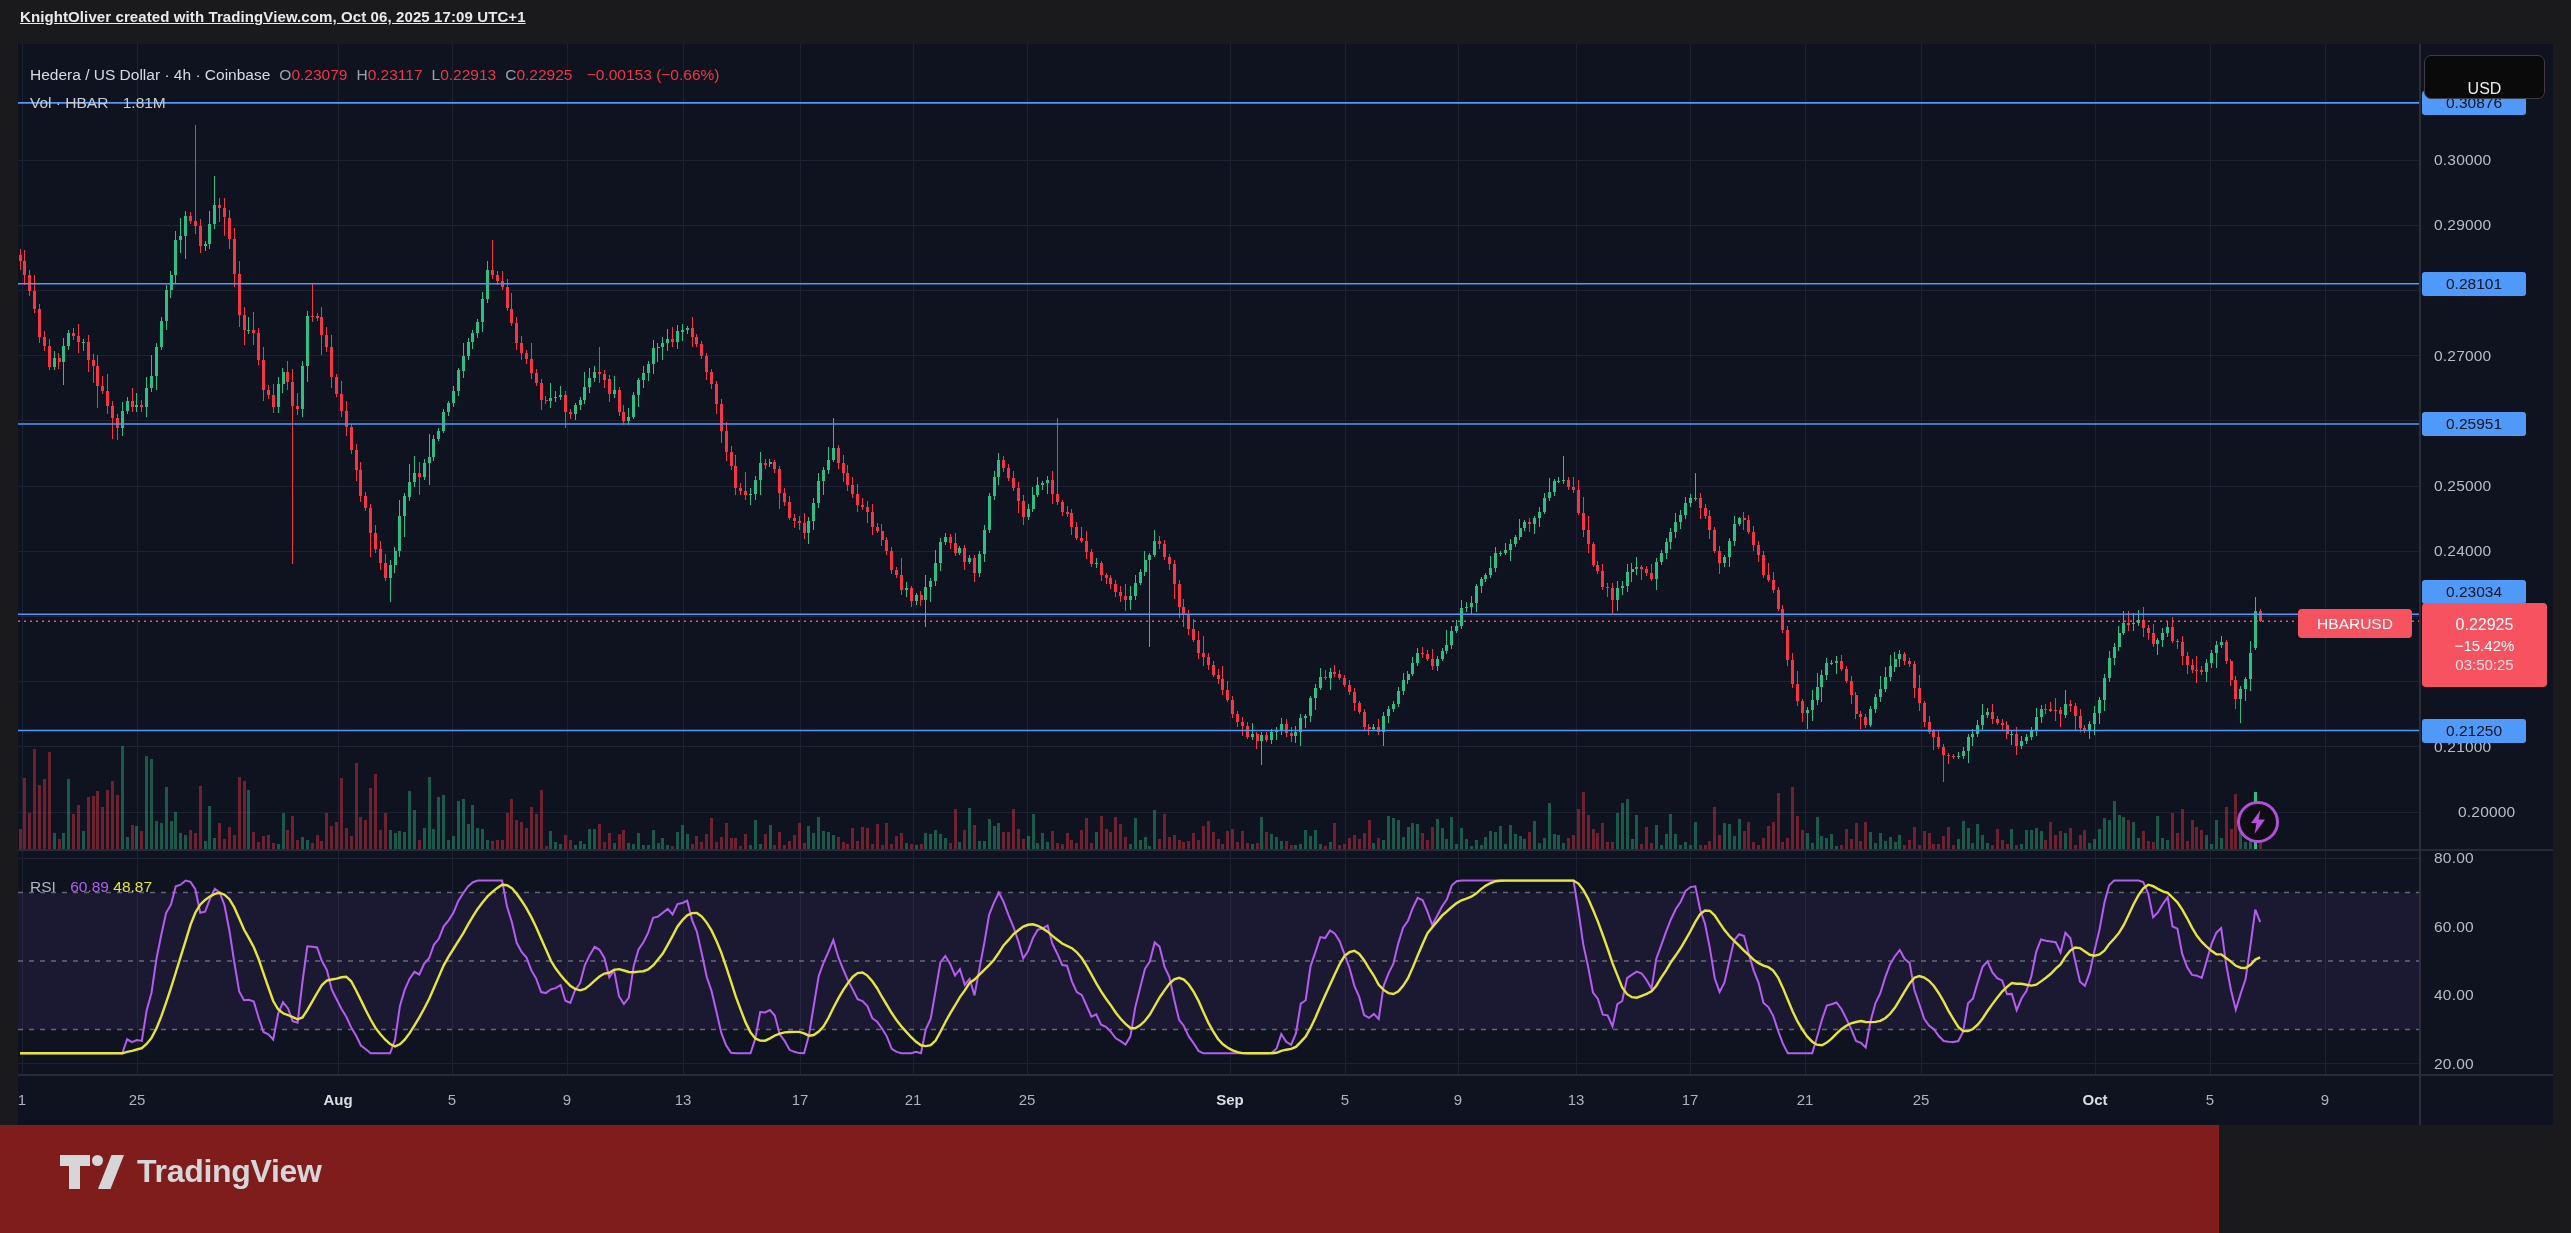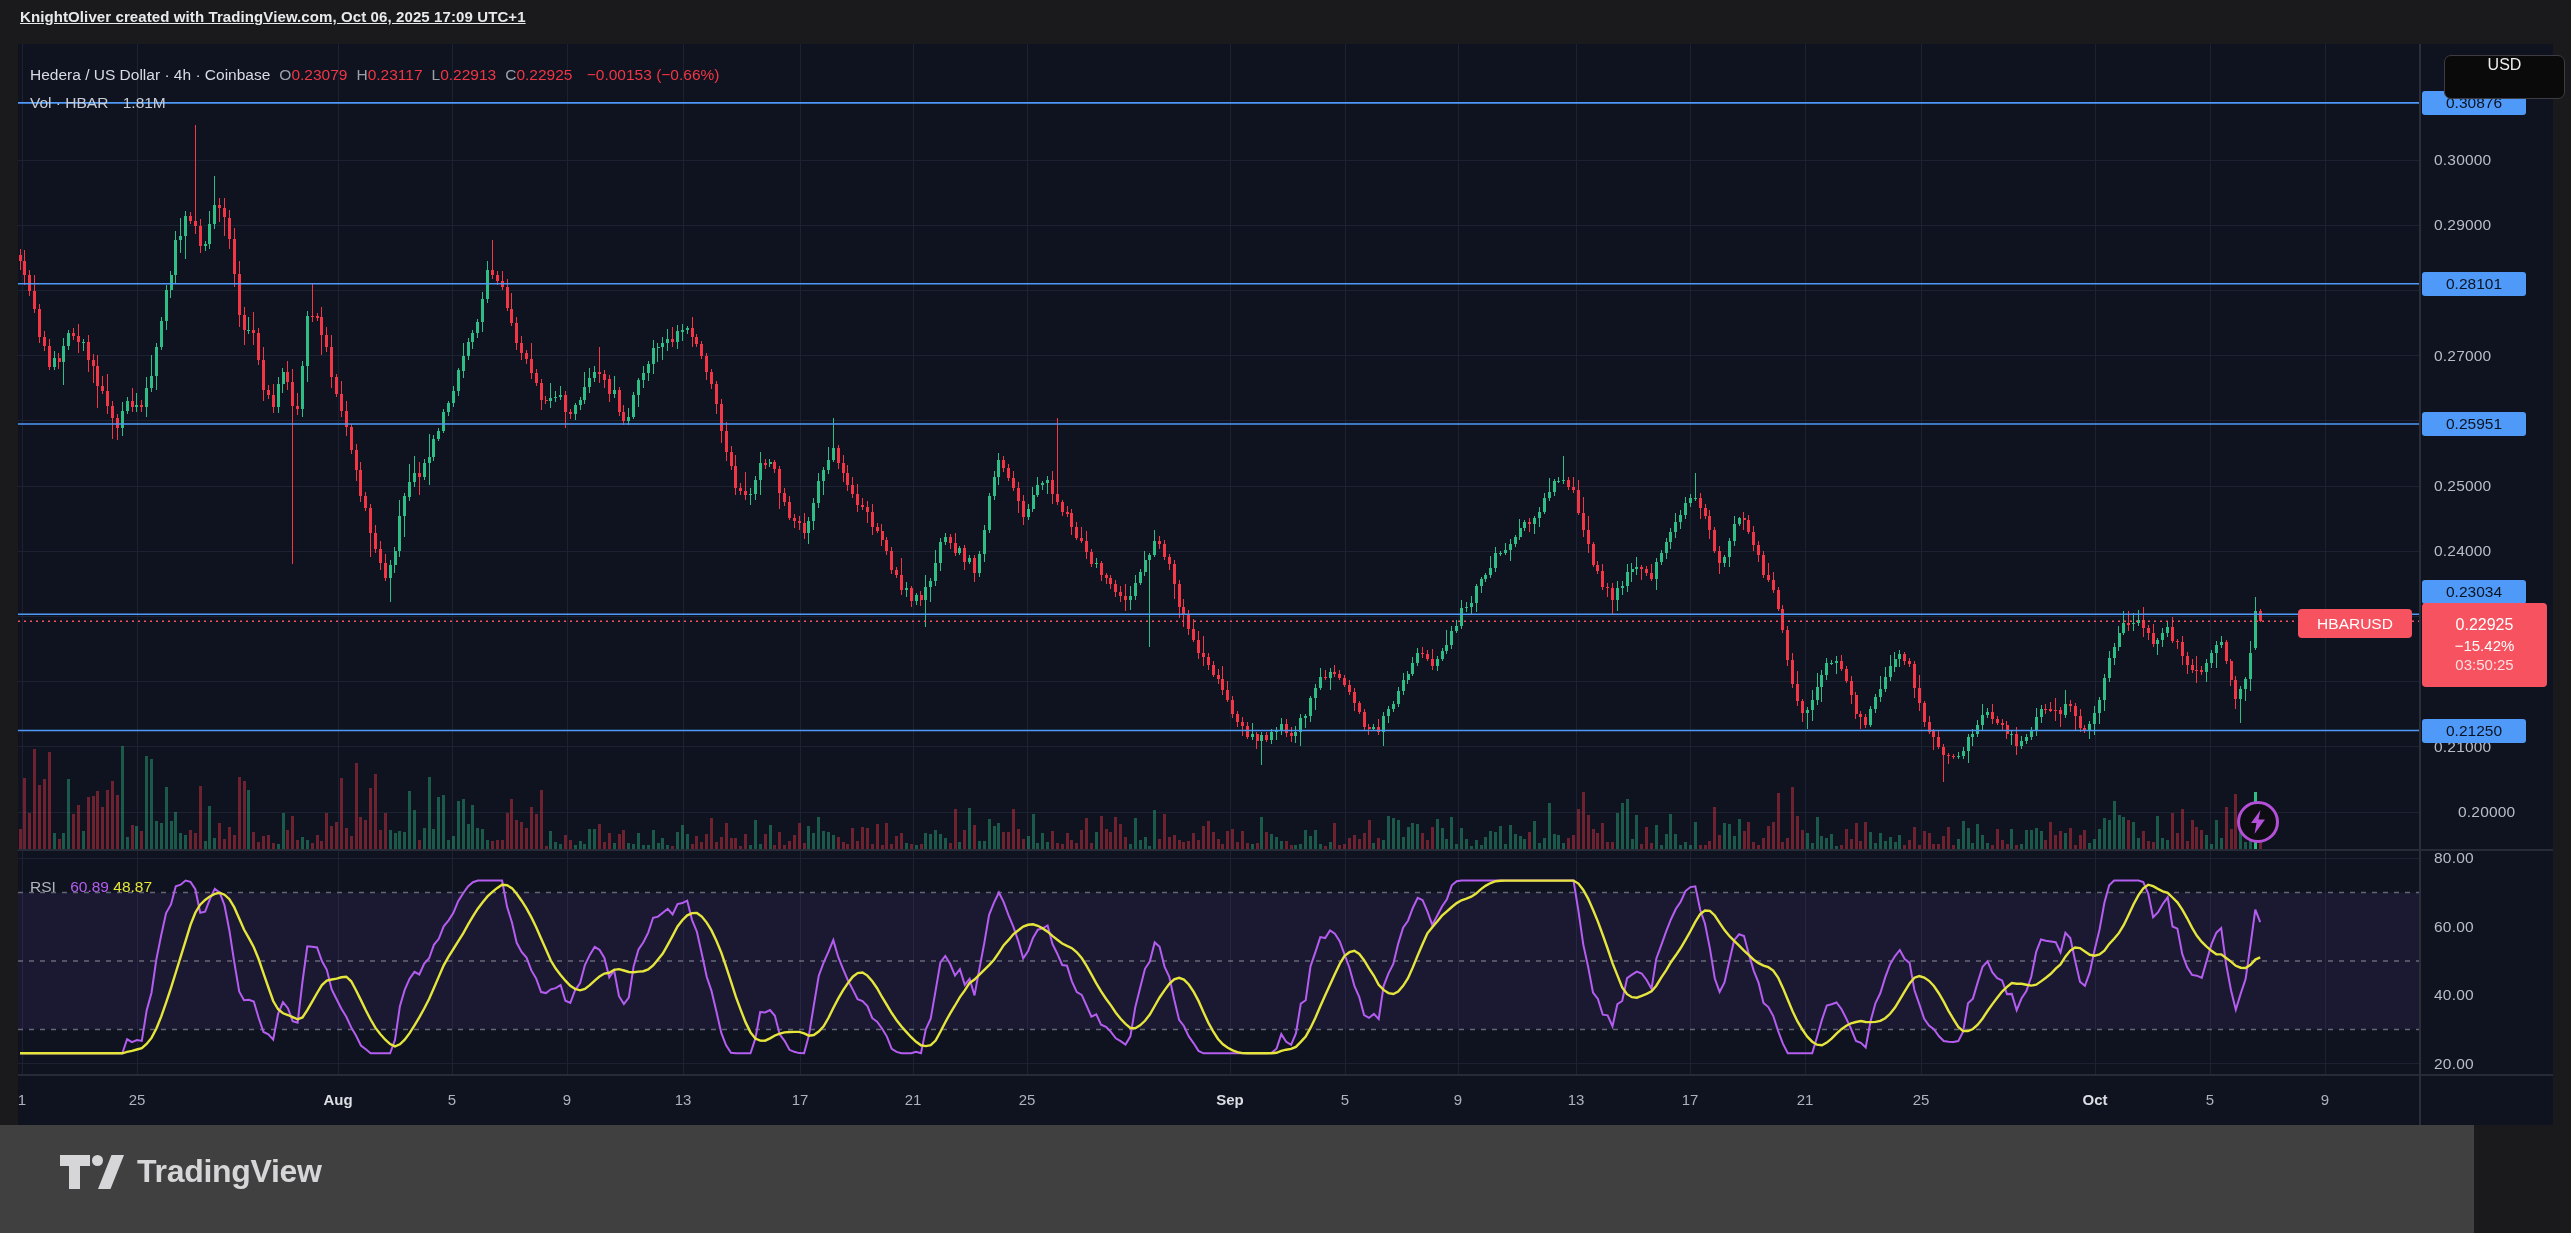--- a/index.html
+++ b/index.html
@@ -16,33 +16,33 @@
   .rsi-legend{position:absolute;left:12px;top:834px;font-size:15.5px;z-index:5;white-space:nowrap;}
   .rsi-legend .k{color:#b2b5be;}
   .rsi-legend .v1{color:#b45df0;margin-left:10px;}
   .rsi-legend .v2{color:#e5e53c;}
   .axis-col{position:absolute;left:2402px;top:0;width:133px;height:1081px;z-index:4;}
   .tick{position:absolute;left:14px;transform:translateY(-50%);font-size:15.5px;color:#b8bcc7;letter-spacing:.2px;}
   .tick.rsi-t{color:#b8bcc7;}
   .blue-label{position:absolute;left:2px;transform:translateY(-50%);background:#4f9af8;color:#0a1322;
               font-size:15.5px;font-weight:400;border-radius:3px;padding:3px 9px;min-width:104px;text-align:center;z-index:6;}
   .usd-btn{position:absolute;left:4px;top:11px;width:121px;height:44px;background:#0a0a0b;border:1px solid #3c3c42;
-           border-radius:7px;color:#eceded;font-size:16px;display:flex;align-items:flex-start;justify-content:center;z-index:8;margin-left:20px;}
+           border-radius:7px;color:#eceded;font-size:16px;display:flex;align-items:flex-end;justify-content:center;z-index:8;}
   .last-price-box{position:absolute;left:2px;top:559px;width:125px;height:84px;background:#f7525f;border-radius:4px;
                   color:#fff;z-index:7;display:flex;flex-direction:column;align-items:center;justify-content:center;line-height:1.3;}
   .last-price-box .p{font-size:16px;}
   .last-price-box .pc{font-size:15px;}
   .last-price-box .cd{font-size:15px;color:rgba(255,255,255,.82);}
   .symbol-pill{position:absolute;left:2280px;top:565px;width:114px;height:29px;background:#f7525f;border-radius:4px;
                color:#fff;font-size:15.5px;display:flex;align-items:center;justify-content:center;z-index:6;}
   .time-axis-label{position:absolute;transform:translateX(-50%);top:1047px;font-size:15px;color:#aeb2bd;z-index:4;}
   .time-axis-label.month{font-weight:700;color:#dcdee3;}
   .lightning-btn{position:absolute;left:2219px;top:757px;width:42px;height:42px;border-radius:50%;
                  background:#0d0d13;border:3.5px solid #b44fd8;z-index:5;display:flex;align-items:center;justify-content:center;}
-  .footer{position:absolute;left:0;top:1125px;width:2474px;height:108px;background:#404040;}
+  .footer{position:absolute;left:0;top:1125px;width:2219px;height:108px;background:#7f1d1d;}
   .tv-logo{position:absolute;left:60px;top:28px;display:flex;align-items:center;gap:13px;}
   .tv-logo-text{color:#d6d6d8;font-size:32px;font-weight:700;letter-spacing:-0.3px;}
 </style>
 </head>
 <body>
 
 <div class="stage">
 
   <div class="top-attribution">KnightOliver created with TradingView.com, Oct 06, 2025 17:09 UTC+1</div>
 

